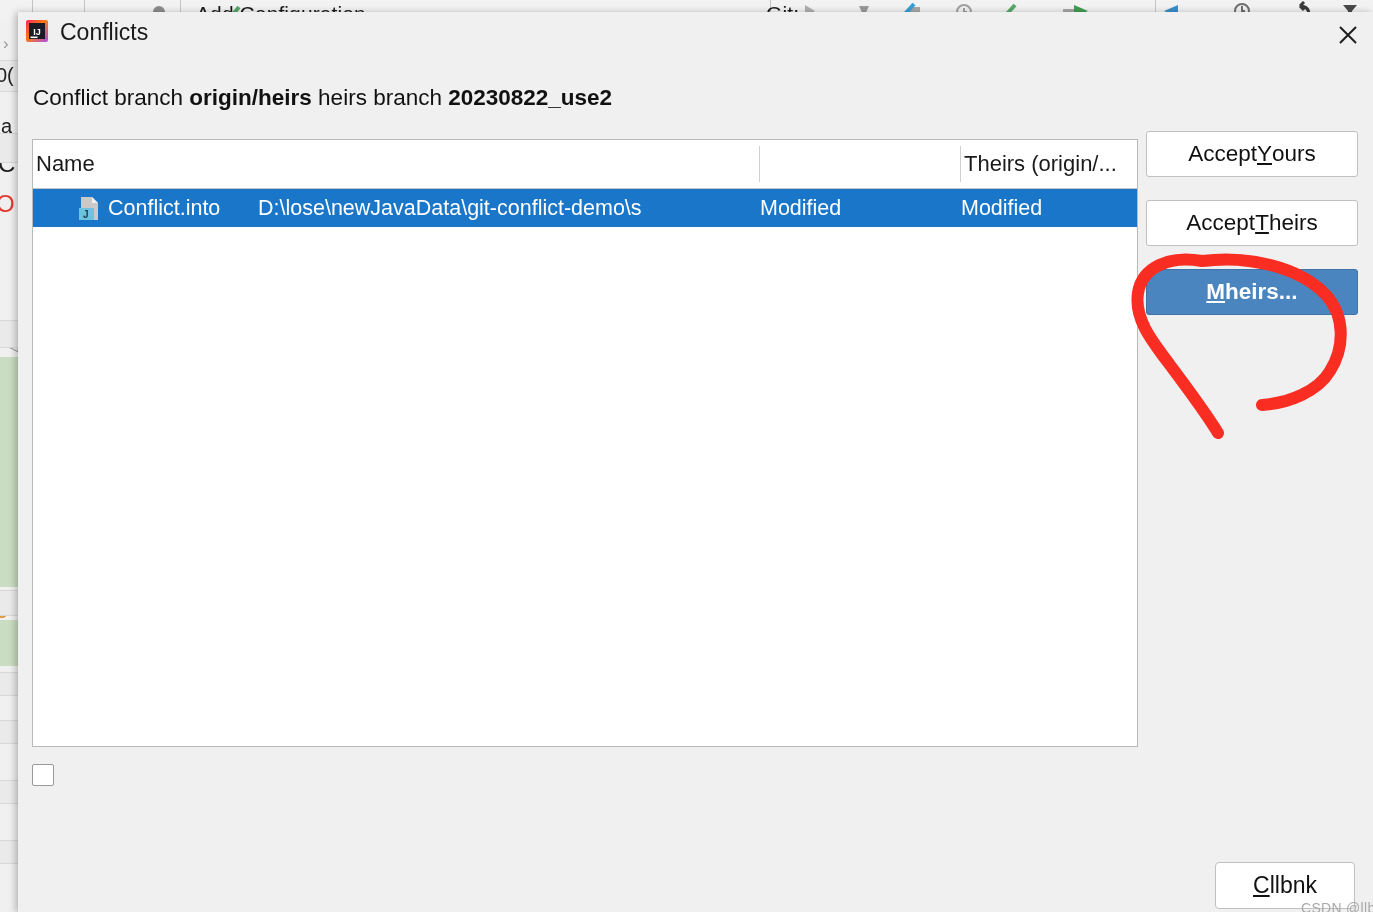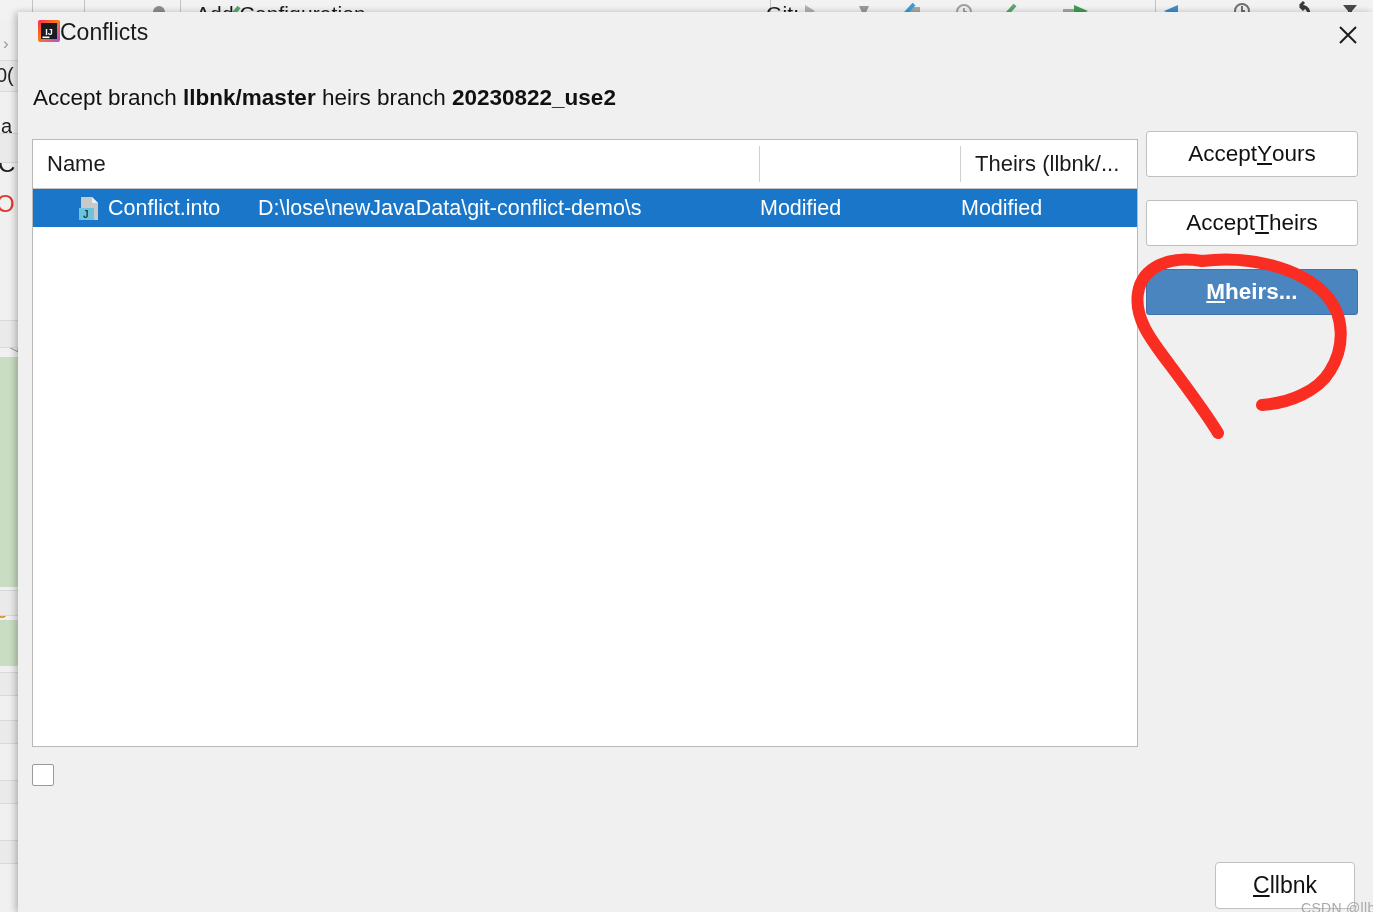--- a/index.html
+++ b/index.html
@@ -102,21 +102,21 @@
   }
 
   .titlebar {
     position: absolute;
     left: 0; top: 0;
     width: 1355px; height: 48px;
   }
   .app-icon {
     position: absolute;
     left: 8px; top: 8px;
-    width: 22px; height: 22px; margin-left: 12px;
+    width: 22px; height: 22px;
   }
   .title-text {
     position: absolute;
     left: 42px; top: 8px;
     font-size: 23px;
     color: #1a1a1a;
     line-height: 24px;
   }
   .close-x {
     position: absolute;
@@ -154,21 +154,21 @@
     border-bottom: 1px solid #c3c3c3;
   }
   .th {
     position: absolute;
     top: 0;
     height: 48px;
     line-height: 48px;
     font-size: 22px;
     color: #1a1a1a;
     box-sizing: border-box;
-    padding-left: 14px;
+    padding-left: 3px;
     white-space: nowrap;
     overflow: hidden;
   }
   .th-div {
     position: absolute;
     top: 6px;
     width: 1px; height: 36px;
     background: #cfcfcf;
   }
   .trow {
@@ -414,29 +414,29 @@
       </div>
       <div class="title-text">Conflicts</div>
       <div class="close-x">
         <svg width="18" height="18">
           <path d="M1 1 L17 17 M17 1 L1 17" stroke="#1d1d1d" stroke-width="2"></path>
         </svg>
       </div>
     </div>
 
     <div class="subtitle">
-      <span>Accept branch </span><b>llbnk/master</b><span> heirs branch </span><b>20230822_use2</b>
+      <span>Conflict branch </span><b>origin/heirs</b><span> heirs branch </span><b>20230822_use2</b>
     </div>
 
     <div class="table-panel">
       <div class="thead">
         <div class="th" style="left:0; width:726px;">Name</div>
         <div class="th-div" style="left:726px;"></div>
         <div class="th-div" style="left:927px;"></div>
-        <div class="th" style="left:928px; width:178px;">Theirs (llbnk/...</div>
+        <div class="th" style="left:928px; width:178px;">Theirs (origin/...</div>
       </div>
 
       <div class="trow">
         <div class="java-icon">
           <svg width="21" height="23" viewBox="0 0 21 23">
             <path d="M2 0 h11 l6 6 v17 h-17 Z" fill="#c9c9c9"></path>
             <path d="M13 0 l6 6 h-6 Z" fill="#efefef"></path>
             <rect x="0" y="11" width="15" height="12" fill="#6bc3de"></rect>
             <text x="4" y="21" font-family="Liberation Sans, sans-serif" font-size="10" font-weight="bold" fill="#23404a">J</text>
           </svg>

